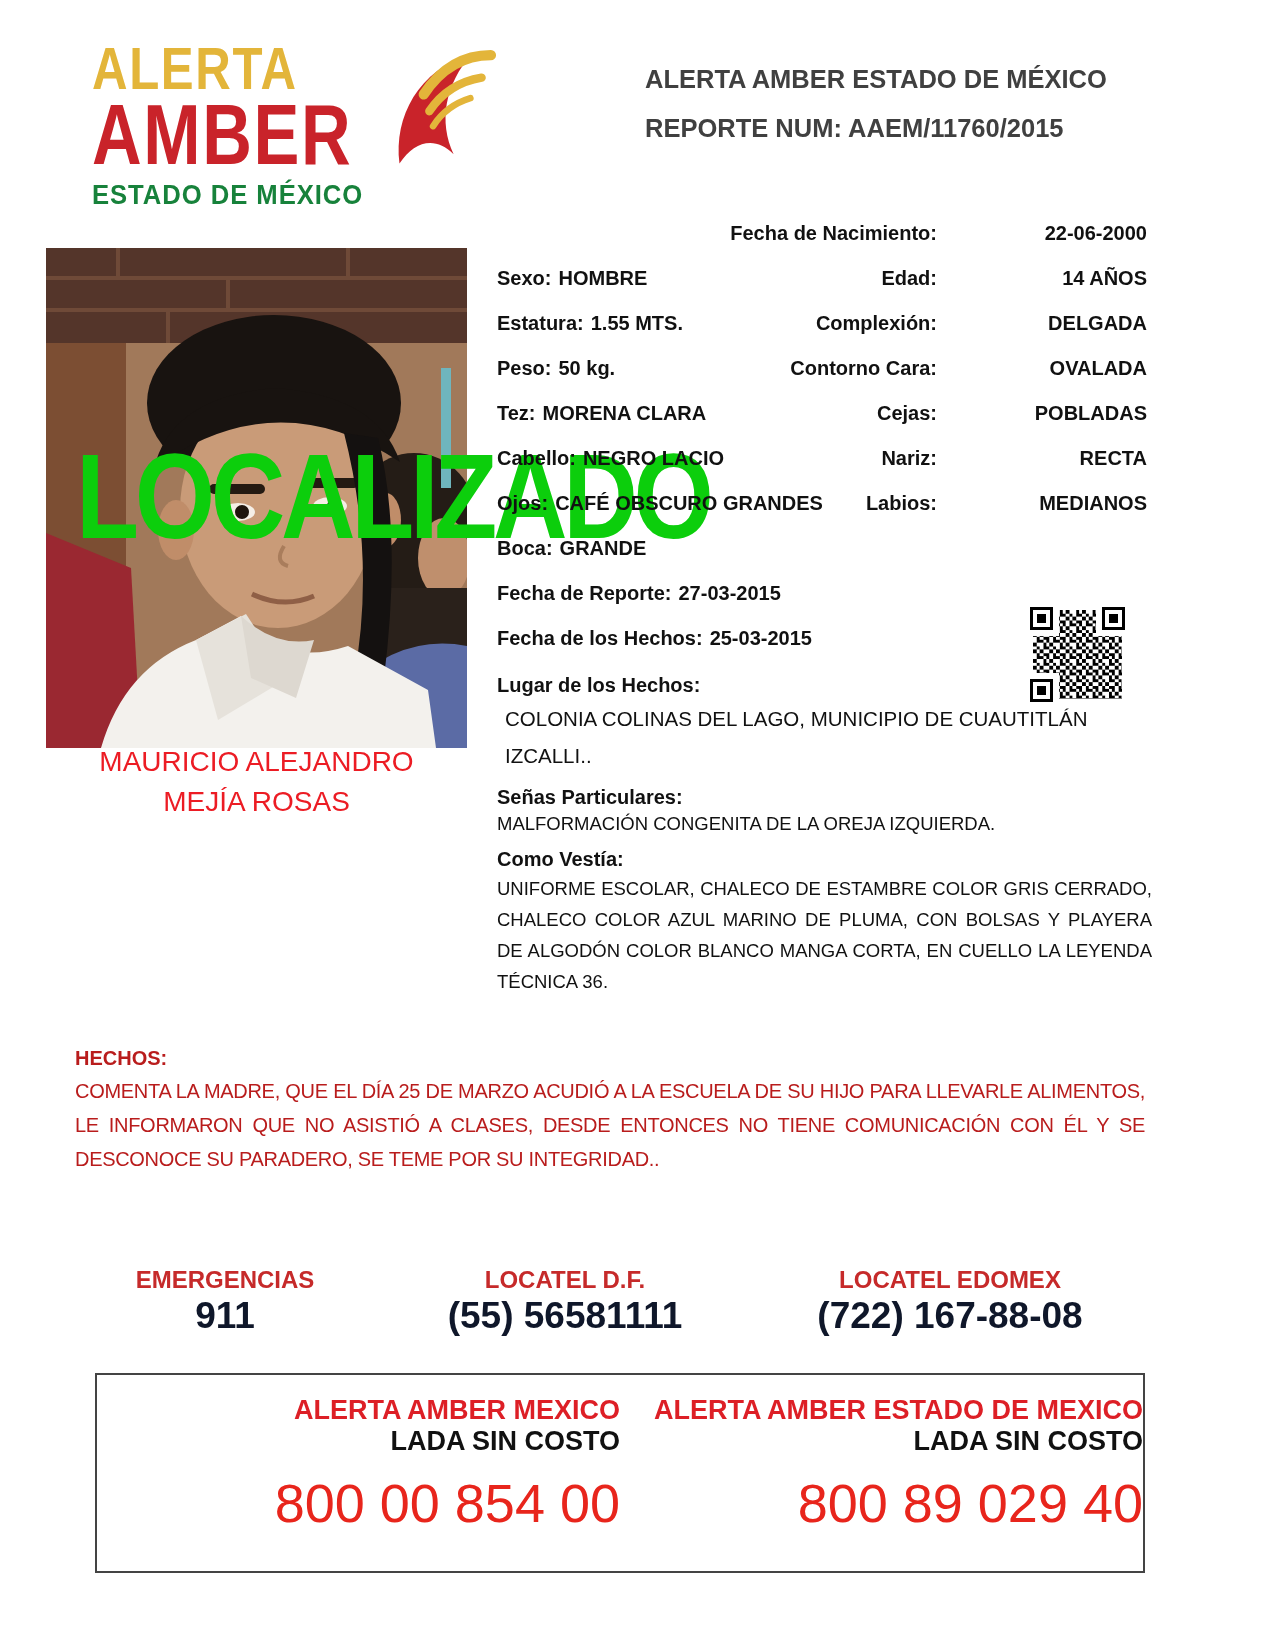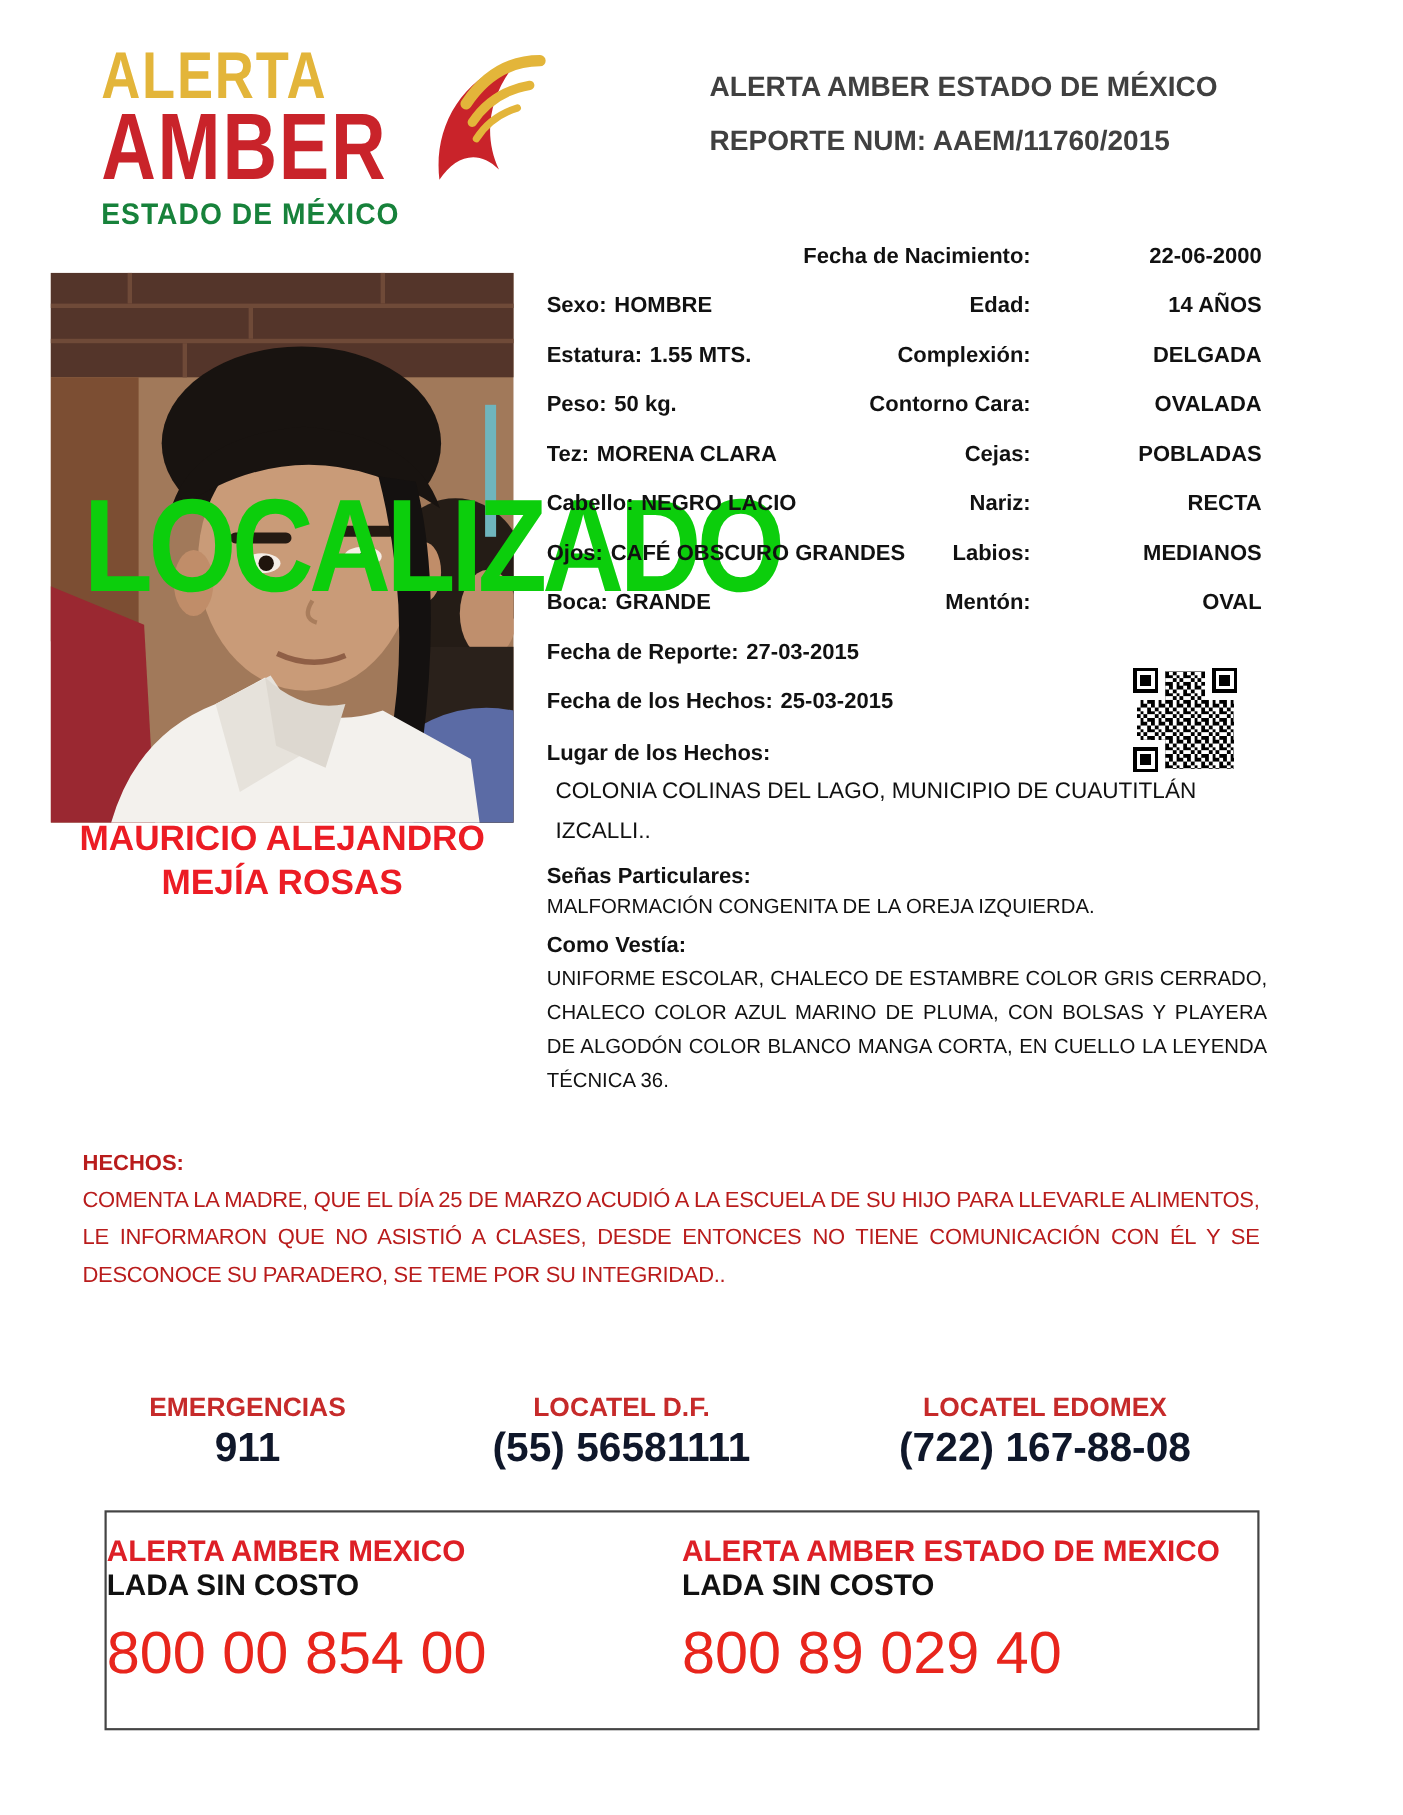--- a/index.html
+++ b/index.html
@@ -24,21 +24,21 @@
   .photo { position:absolute; left:46px; top:248px; width:421px; height:500px; z-index:1; }
   .photo svg { display:block; width:100%; height:100%; }
 
   
   .localizado { position:absolute; left:76px; top:436px; z-index:2;
                 font-size:120px; font-weight:bold; color:#0CCE0C; letter-spacing:-5px;
                 transform:scaleX(0.86); transform-origin:left; white-space:nowrap; line-height:120px; }
 
   
   .name { position:absolute; left:46px; top:742px; width:421px; text-align:center; z-index:3;
-          color:#EC1C24; font-weight:bold; font-size:32px; line-height:40px; }
+          color:#EC1C24; font-weight:normal; font-size:28px; line-height:40px; }
 
   
   .info { position:absolute; left:497px; top:222px; width:655px; z-index:3; color:#111; }
   .frow { position:relative; height:26px; margin-bottom:19px; font-size:20px; font-weight:bold; white-space:nowrap; }
   .fv { margin-left:7px; }
   .fr { position:absolute; left:230px; top:0; width:420px; display:flex;justify-content:space-between; }
   .frl { display:inline-block; width:210px; text-align:right; }
   .frv { margin-left:9px; }
 
   .sec-label { font-size:20px; font-weight:bold; margin-top:10px; line-height:26px; }
@@ -61,21 +61,21 @@
   .emg-col { text-align:center; }
   .emg-col:nth-child(1){ width:300px; }
   .emg-col:nth-child(2){ width:380px; }
   .emg-col:nth-child(3){ width:390px; }
   .emg-label { color:#C62A2A; font-weight:bold; font-size:24px; line-height:28px; }
   .emg-num { color:#0f172a; font-weight:bold; font-size:37px; line-height:44px; }
 
   
   .box { position:absolute; left:95px; top:1373px; width:1050px; height:200px;
          border:2px solid #444; display:flex; z-index:3; background:#fff; }
-  .box-col { width:50%; text-align:left; padding-top:20px; }
+  .box-col { width:50%; text-align:right; padding-top:20px; }
   .box-title { color:#DD1F26; font-weight:bold; font-size:27px; line-height:31px; }
   .box-sub { color:#111; font-weight:bold; font-size:27px; line-height:31px; }
   .box-num { color:#E8251C; font-weight:normal; font-size:54px; line-height:60px; margin-top:16px; }
 </style>
 </head>
 <body>
 
 <div class="page">
 
   <div class="logo">
@@ -183,24 +183,20 @@
     </div>
     <div class="frow">
       <span>Ojos:</span><span class="fv">CAFÉ OBSCURO GRANDES</span>
       <span class="fr">
           <span class="frl">Labios:</span>
           <span class="frv">MEDIANOS</span>
         </span>
     </div>
     <div class="frow">
       <span>Boca:</span><span class="fv">GRANDE</span>
-      <span class="fr">
-          <span class="frl">Mentón:</span>
-          <span class="frv">OVAL</span>
-        </span>
     </div>
     <div class="frow">
       <span>Fecha de Reporte:</span><span class="fv">27-03-2015</span>
     </div>
     <div class="frow">
       <span>Fecha de los Hechos:</span><span class="fv">25-03-2015</span>
     </div>
 
     <div class="sec-label">Lugar de los Hechos:</div>
     <div class="sec-text-lugar">COLONIA COLINAS DEL LAGO, MUNICIPIO DE CUAUTITLÁN IZCALLI..</div>

